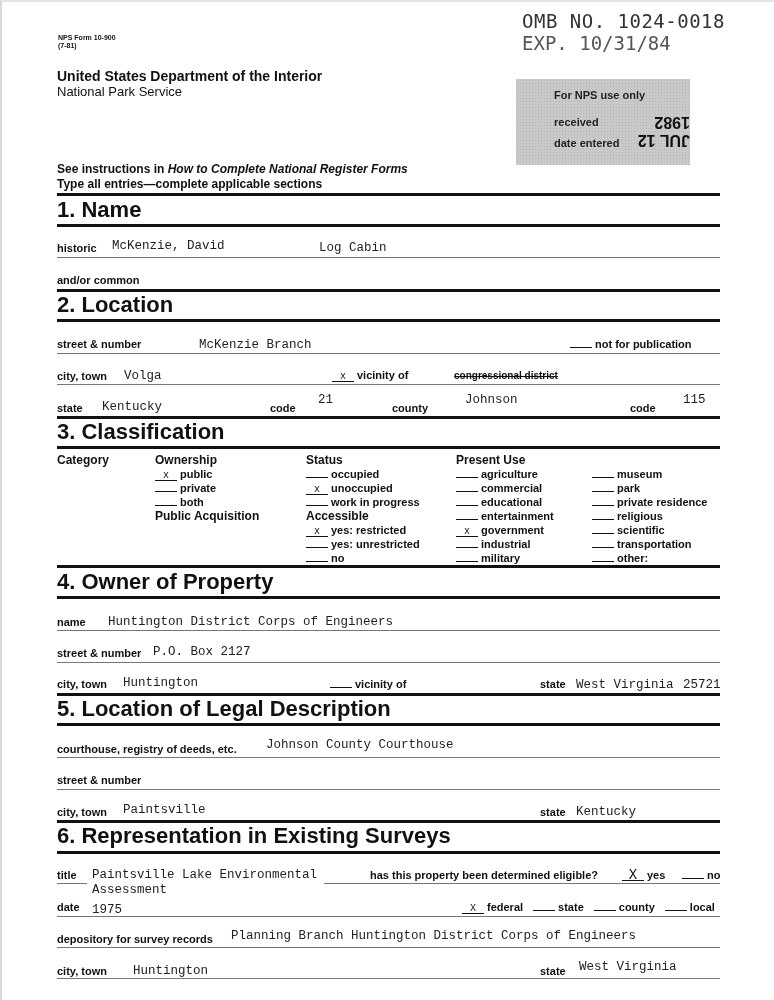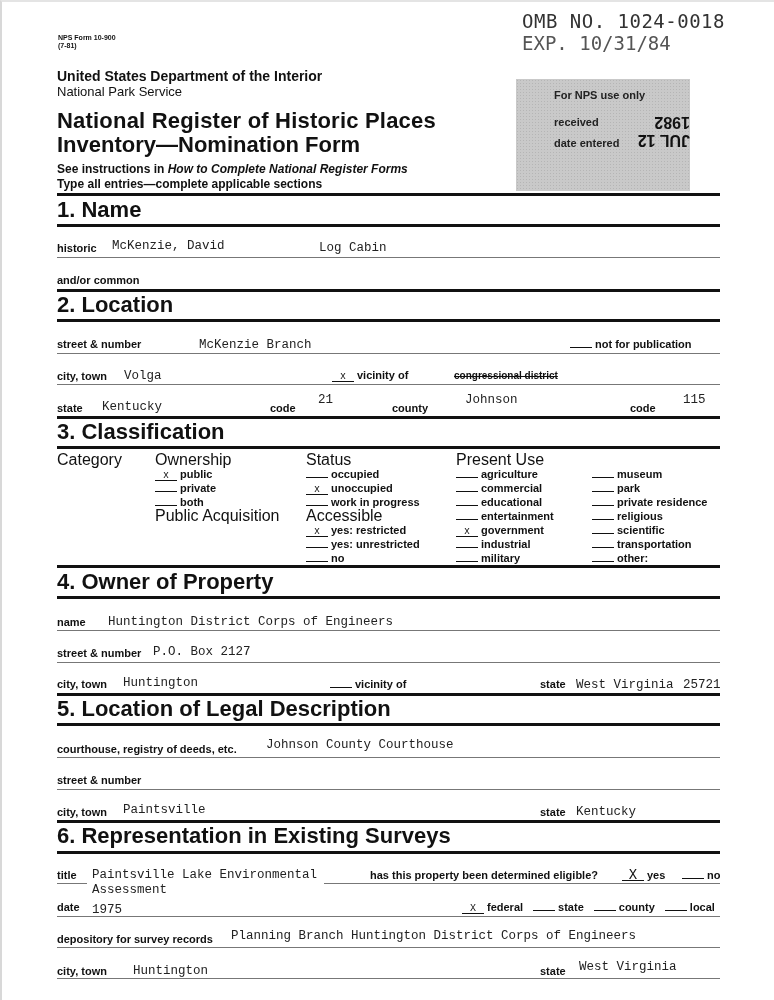--- a/index.html
+++ b/index.html
@@ -10,51 +10,49 @@
   .form-no { left:56px; top:32px; font-size:7px; font-weight:bold; line-height:8px; }
   .agency1 { left:55px; top:66px; font-size:14px; font-weight:bold; }
   .agency2 { left:55px; top:82px; font-size:14px; font-weight:normal; letter-spacing:0; }
   .title1 { left:55px; top:106px; font-size:22px; font-weight:900; letter-spacing:0.2px; }
   .title2 { left:55px; top:130px; font-size:22px; font-weight:900; }
   .instr1 { left:55px; top:160px; font-size:12px; font-weight:bold; }
   .instr1 i { font-weight:bold; }
   .instr2 { left:55px; top:175px; font-size:12px; font-weight:bold; }
   .omb { left:520px; top:8px; font-family:"DejaVu Sans Mono", monospace; font-size:19px; color:#333; letter-spacing:0.5px; }
   .omb2 { left:520px; top:30px; font-family:"DejaVu Sans Mono", monospace; font-size:19px; color:#555; }
-  .nps-box { left:514px; top:77px; width:174px; height:112px; background:#c9c9c9;
+  .nps-box { left:514px; top:77px; width:174px; height:86px; background:#c9c9c9;
              background-image: radial-gradient(#b5b5b5 1px, transparent 1px); background-size:3px 3px; }
   .nps-box .t { position:absolute; left:38px; font-size:11px; font-weight:bold; color:#222; }
   .stamp { position:absolute; left:106px; top:34px; font-size:16px; font-weight:900; color:#111; transform:rotate(180deg); }
   .rule { position:absolute; left:55px; width:663px; background:#111; }
   .thick { height:3px; }
   .thin { height:1px; background:#777; }
   .sec { position:absolute; left:55px; font-size:22px; font-weight:900; }
   .lbl { position:absolute; font-size:11px; font-weight:bold; color:#111; }
   .val { position:absolute; font-family:"Liberation Mono", monospace; font-size:12.5px; color:#222; }
   .blank { display:inline-block; width:22px; border-bottom:1px solid #111; text-align:center; font-family:"Liberation Mono", monospace; font-size:10px; font-weight:normal; line-height:9px; margin-right:3px; vertical-align:baseline; }
   .cls { position:absolute; font-size:11px; font-weight:bold; line-height:14px; }
-  .cls .h { font-size:16px; font-weight:400; }
+  .cls .h { font-size:12px; font-weight:700; }
   .strike { text-decoration:line-through; font-weight:900; font-size:10px; }
 </style>
 </head>
 <body>
 
 <div class="page">
 
   <div class="abs form-no">
     <div>NPS Form 10-900</div>
     <div>(7-81)</div>
   </div>
   <div class="abs omb">OMB NO. 1024-0018</div>
   <div class="abs omb2">EXP. 10/31/84</div>
 
   <div class="abs agency1">United States Department of the Interior</div>
   <div class="abs agency2" style="font-weight:normal;font-size:13px;">National Park Service</div>
-  <div class="abs title1">National Register of Historic Places</div>
-  <div class="abs title2">Inventory—Nomination Form</div>
   <div class="abs instr1">
     <span>See instructions in </span><i>How to Complete National Register Forms</i>
   </div>
   <div class="abs instr2">Type all entries—complete applicable sections</div>
 
   <div class="abs nps-box">
     <div class="t" style="top:10px;">For NPS use only</div>
     <div class="t" style="top:37px;">received</div>
     <div class="stamp">JUL 12 1982</div>
     <div class="t" style="top:58px;">date entered</div>

